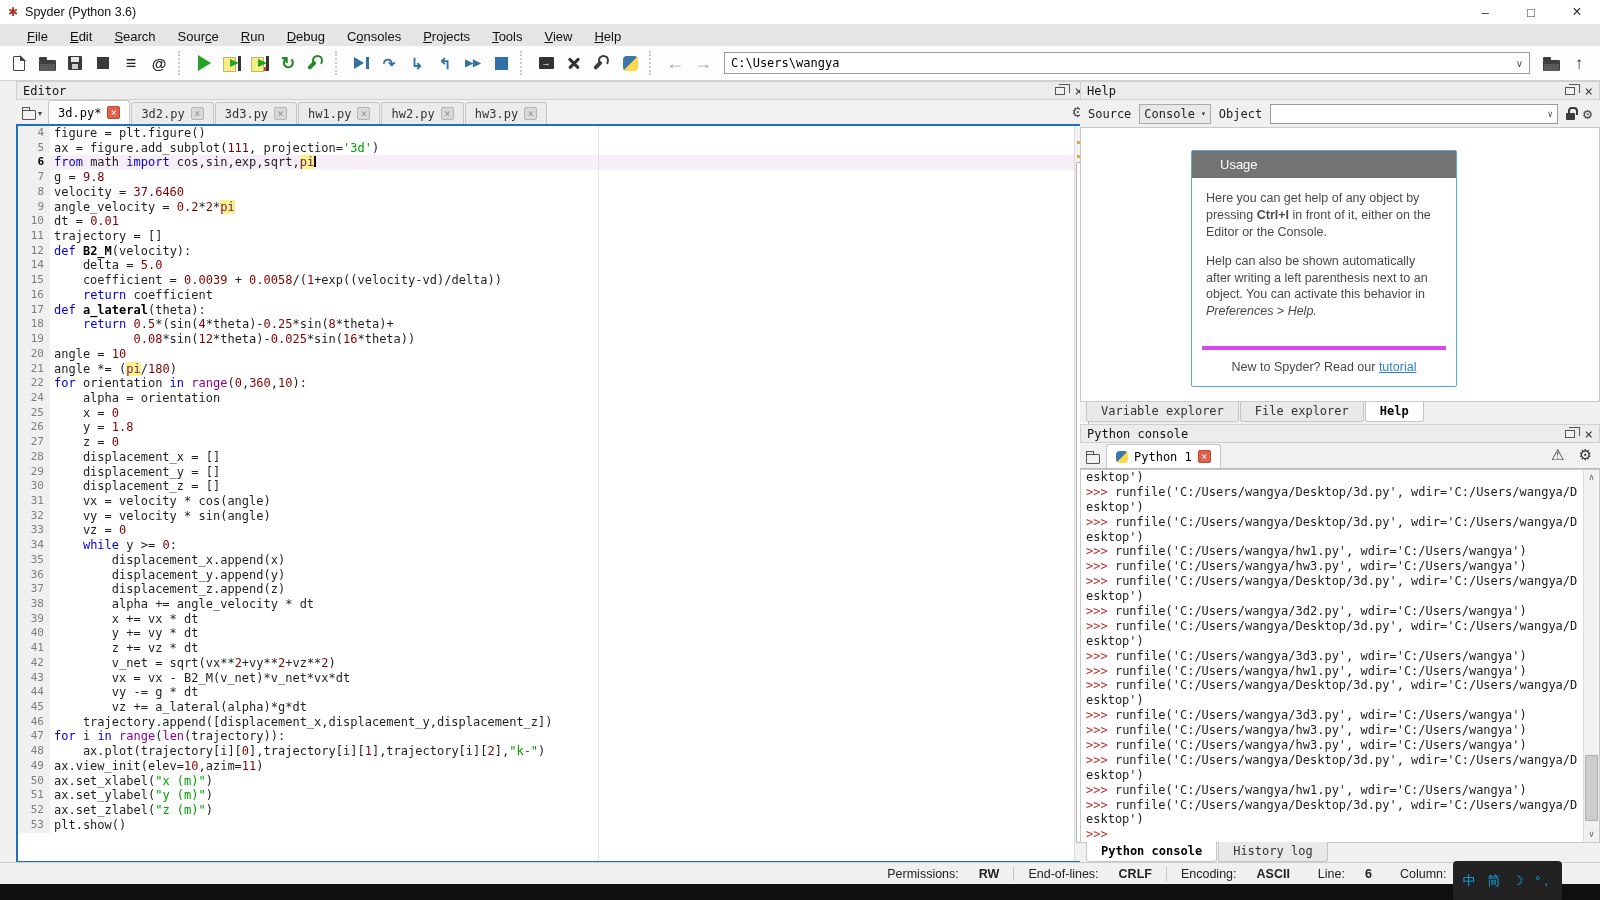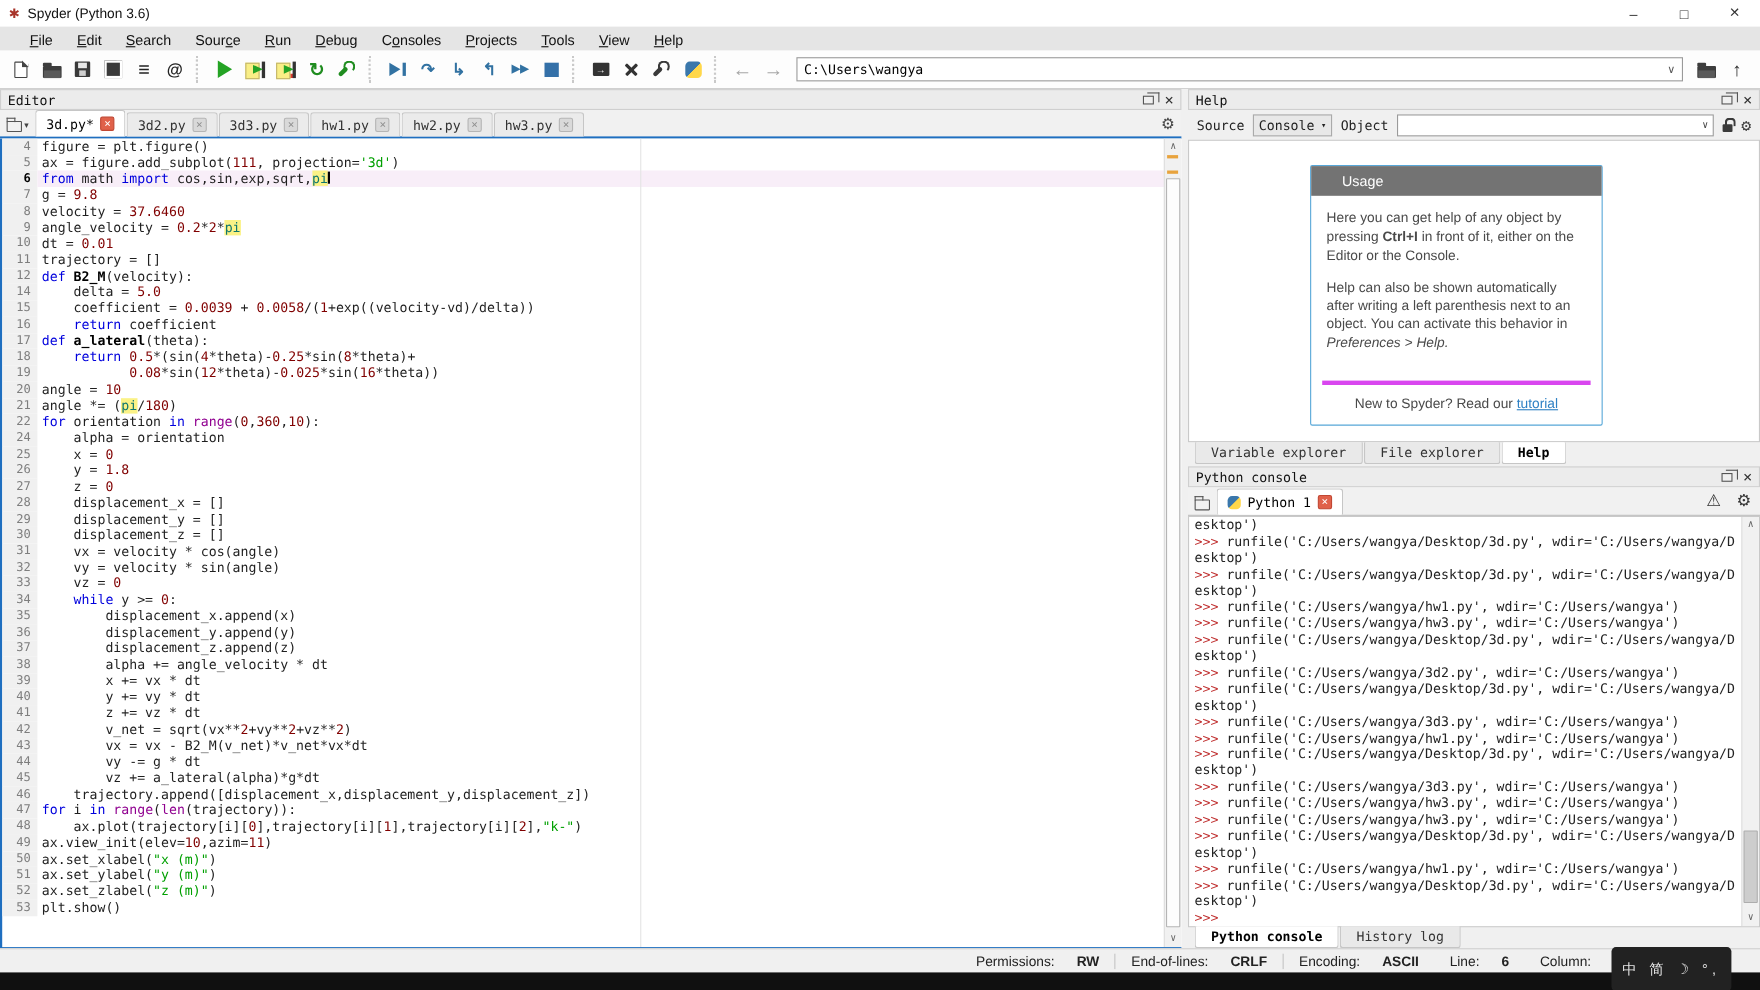--- a/index.html
+++ b/index.html
@@ -89,21 +89,21 @@
   .ln{width:32px;flex:none;text-align:right;padding-right:6px;color:#7e7e7e;background:#f0f0f0;font-size:11px}
   .cl.cur .ln{color:#000;font-weight:bold}
   .lt{padding-left:4px;flex:1}
   .cl.cur .lt{background:#f8eef8}
   .tk-p{color:#1f1f1f}
   .tk-k{color:#0000dd}
   .tk-n{color:#800000}
   .tk-s{color:#00a000}
   .tk-b{color:#900090}
   .tk-d{color:#000;font-weight:bold}
-  .tk-h{background:#fbf286;color:#0f766e}
+  .tk-h{background:#fbf286;color:#701a75}
   .caret{display:inline-block;width:1.5px;height:11px;background:#000;vertical-align:-1px}
   .edge-line{position:absolute;top:0;bottom:0;left:580px;width:1px;background:#e4e4e4}
 
   
   .vscroll{position:absolute;top:0;right:0;bottom:0;width:16px;background:#f1f1f1;border-left:1px solid #dedede}
   .sarrow{position:absolute;left:0;width:15px;height:15px;text-align:center;color:#666;font-size:9px;line-height:15px}
   .sarrow.up{top:0}.sarrow.down{bottom:0}
   .sthumb{position:absolute;left:1px;width:13px;background:#fdfdfd;border:1px solid #b5b5b5;border-radius:1px}
   .smark{position:absolute;left:2px;width:10px;height:3px;background:#e8a33d}
 
@@ -128,21 +128,21 @@
   .con-content{position:absolute;top:45px;left:0;right:0;bottom:19px;background:#fff;border:1px solid #c9c9c9;font-family:"DejaVu Sans Mono",monospace;font-size:12px;overflow:hidden}
   .con-line{height:14.9px;line-height:14.9px;white-space:pre;padding-left:5px}
   .prompt{color:#c03030}
   .con-icons{margin-left:auto;display:flex;align-items:center;gap:14px;padding:0 8px 4px 0;font-size:15px;color:#333}
 
   
   .statusbar{position:absolute;left:0;right:0;bottom:16px;height:22px;background:#f0f0f0;border-top:1px solid #cfcfcf;display:flex;align-items:center;justify-content:flex-end;padding-right:8px;font-size:12.5px;color:#222}
   .sb-field{padding:0 14px;display:flex;gap:20px;white-space:nowrap}
   .sb-field.sep{border-left:1px solid #c4c4c4}
   .sb-field .val{font-weight:bold}
-  .ime-badge{position:absolute;right:26px;top:-2px;height:40px;background:#222;border-radius:4px;color:#e5e5e5;display:flex;align-items:center;padding:0 10px;font-size:13px;letter-spacing:4px;z-index:5}
+  .ime-badge{position:absolute;right:38px;top:-2px;height:40px;background:#222;border-radius:4px;color:#0ea5e9;display:flex;align-items:center;padding:0 10px;font-size:13px;letter-spacing:4px;z-index:5}
   .black-strip{position:absolute;left:0;right:0;bottom:0;height:16px;background:#101010}
 </style>
 </head>
 <body>
 
 <div class="titlebar">
   <span class="spyder-logo">✱</span>
   <span class="title-text">Spyder (Python 3.6)</span>
   <div class="wincontrols">
     <span class="winbtn">–</span>
@@ -249,21 +249,21 @@
       <span class="i-folder"></span>
     </span>
     <span class="tbtn">
       <span class="glyph" style="color: rgb(43, 43, 43); font-size: 17px;">↑</span>
     </span>
     <span></span>
   </div>
 
 <div class="main">
 
-  <div class="pane" style="left:0;top:0;width:1074px;bottom:0">
+  <div class="pane" style="left:16px;top:0;width:1074px;bottom:0">
     <div class="pane-header">
       <span>Editor</span>
       <span class="ph-icons">
         <span class="i-float"></span>
         <span class="ph-close">×</span>
       </span>
     </div>
     <div class="tabbar">
       <span class="browse-btn">
         <span class="i-folder-o"></span>

